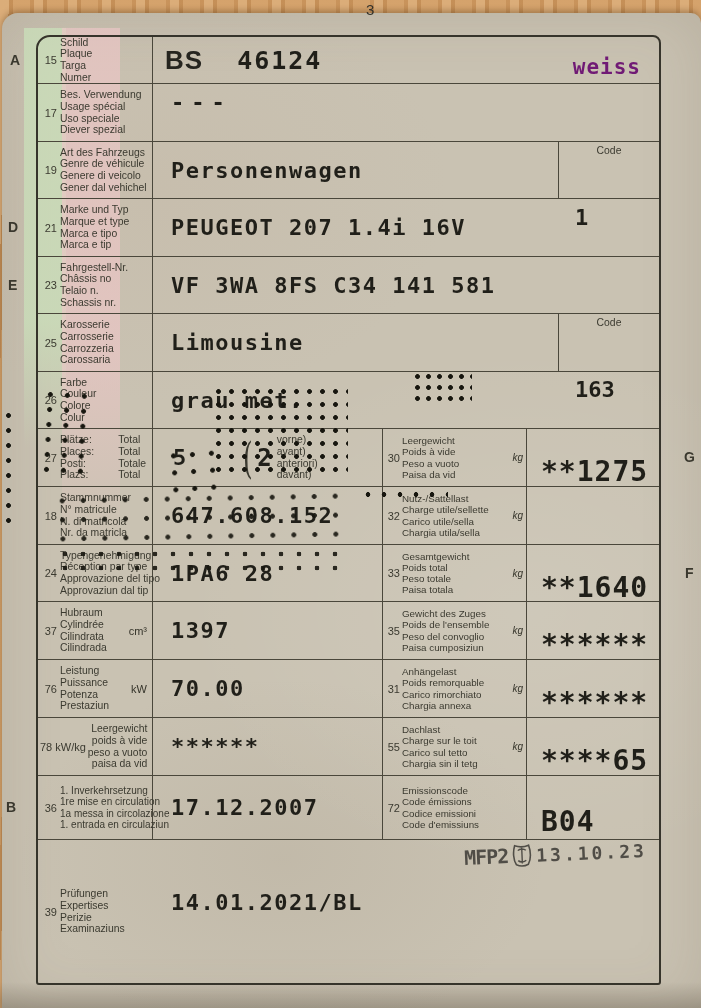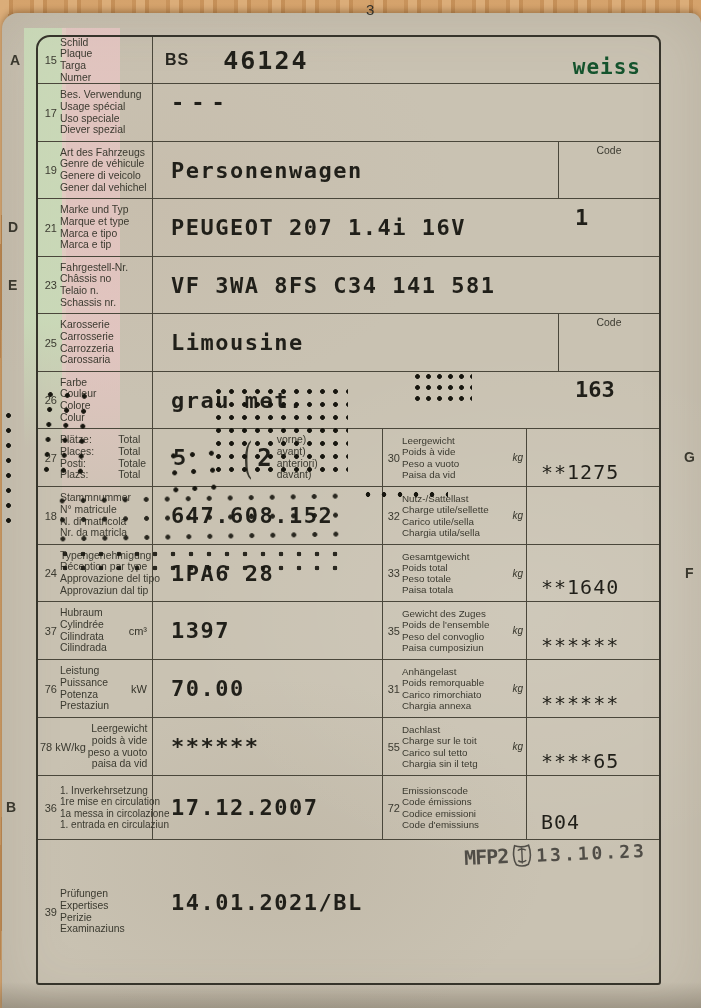--- a/index.html
+++ b/index.html
@@ -50,34 +50,34 @@
   .unit-l{margin-left:auto;font-size:11px;padding-right:3px;align-self:center;}
   .val-full{flex:1;display:flex;align-items:center;padding-left:18px;}
   .val-left{width:230px;border-right:1.2px solid #4a473b;display:flex;align-items:center;padding-left:18px;}
   .fld{width:144px;border-right:1.2px solid #4a473b;display:flex;align-items:center;padding:2px 1px;}
   .fld .num{width:16px;margin-right:2px;}
   .fld .lines{font-size:9.8px;flex:1;}
   .fld .unit{flex:none;font-size:10px;padding:0 2px 0 1px;font-style:italic;}
   .val-right{flex:1;display:flex;align-items:center;padding-left:14px;}
   .bigval{font-family:"DejaVu Sans Mono",monospace;font-weight:bold;font-size:22px;
     letter-spacing:1.5px;color:#201f19;white-space:pre;}
-  .midval{font-family:"DejaVu Sans Mono",monospace;font-weight:normal;font-size:20px;
+  .midval{font-family:"DejaVu Sans Mono",monospace;font-weight:bold;font-size:28px;
     letter-spacing:1px;color:#201f19;white-space:pre;margin-top:28px;}
   .code-cell{width:88px;border-left:1.2px solid #4a473b;display:flex;flex-direction:column;
     padding:3px 6px;margin-left:auto;align-self:stretch;gap:48px;}
   .code-lab{font-size:10.4px;text-align:center;color:#3b3a30;}
   .code-val{font-family:"DejaVu Sans Mono",monospace;font-weight:bold;font-size:22px;color:#201f19;
     padding-left:10px;margin-top:1px;}
   
-  .plate-region{font-family:"Liberation Sans",sans-serif;font-weight:bold;font-size:16px;
+  .plate-region{font-family:"Liberation Sans",sans-serif;font-weight:bold;font-size:26px;
     letter-spacing:1px;color:#26251f;margin-left:12px;}
   .plate-number{font-family:"DejaVu Sans Mono",monospace;font-weight:bold;font-size:25px;
     letter-spacing:2px;color:#201f19;margin-left:34px;}
   .plate-color{font-family:"DejaVu Sans Mono",monospace;font-weight:bold;font-size:21px;
-    letter-spacing:1px;color:#14532d;margin-left:auto;margin-right:18px;margin-top:14px;}
+    letter-spacing:1px;color:#701a75;margin-left:auto;margin-right:18px;margin-top:14px;}
   .dashes{letter-spacing:7px;}
   
   .lbl .totals{margin-left:auto;padding-right:4px;}
   .seats-val{width:230px;border-right:1.2px solid #4a473b;display:flex;align-items:center;box-sizing:border-box;}
   .seat-total{margin-left:20px;}
   .brace{font-family:"DejaVu Serif",serif;font-size:40px;font-weight:normal;color:#3b3a30;
     transform:scaleX(.62) scaleY(1.05);margin-left:52px;}
   .front-num{font-family:"DejaVu Sans Mono",monospace;font-weight:bold;font-size:24px;color:#201f19;margin:0 5px 0 2px;}
   .front-lines{display:flex;flex-direction:column;justify-content:center;font-size:10.4px;line-height:1.13;color:#3b3a30;}
   

